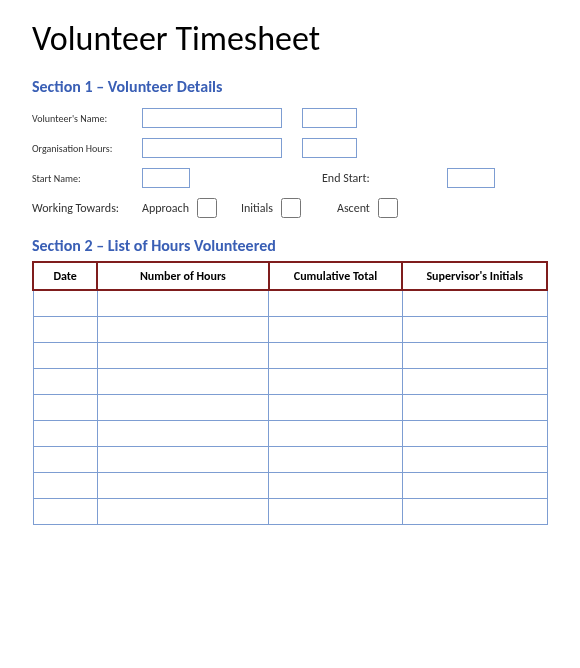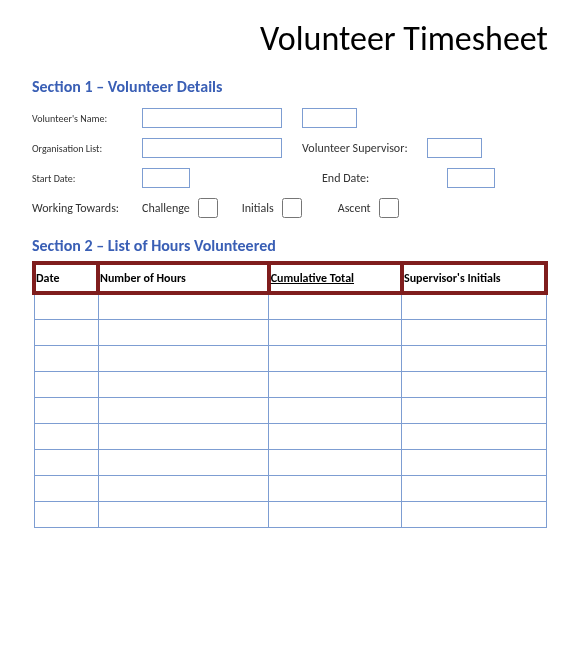--- a/index.html
+++ b/index.html
@@ -7,21 +7,21 @@
       font-family: Calibri, Arial, sans-serif;
       background: #fff;
       width: 580px;
       height: 668px;
       padding: 18px 32px;
       color: #000;
     }
     .title {
       font-size: 34px;
       font-weight: 400;
-      text-align: right;
+      text-align: left;
       margin-bottom: 18px;
       color: #000;
     }
     .section-header {
       color: #3a5fb5;
       font-size: 16px;
       font-weight: 700;
       margin-bottom: 12px;
     }
     .section2-header {
@@ -61,68 +61,67 @@
     }
     .wt-label { width: 110px; }
     .wt-item { display: flex; align-items: center; margin-right: 24px; }
     .wt-item-label { margin-right: 8px; }
     table {
       width: 100%;
       border-collapse: collapse;
       font-size: 12px;
     }
     th {
-      border: 4px solid #7f1d1d;
+      border: 2px solid #7f1d1d;
       padding: 6px 0;
       font-weight: bold;
-      text-align: left;
+      text-align: center;
       background: #fff;
     }
     td {
       border: 1px solid #7d9dd2;
       height: 26px;
       padding: 0;
     }
     .col-date { width: 60px; }
     .col-hours { width: 160px; }
-    .col-cum { width: 125px; text-decoration: underline; }
+    .col-cum { width: 125px; }
     .col-init { width: 135px; }
   </style>
 </head>
 <body>
 
 <h1 class="title">Volunteer Timesheet</h1>
 
 <div class="section-header">Section 1 – Volunteer Details</div>
 
 <div class="details-row">
   <span class="label">Volunteer's Name:</span>
   <input class="input-box box-wide" value="" style="">
   <input class="input-box box-med" value="" style="">
 </div>
 
 <div class="details-row">
-  <span class="label">Organisation List:</span>
+  <span class="label">Organisation Hours:</span>
   <input class="input-box box-wide" value="" style="">
-  <span class="label-right">Volunteer Supervisor:</span>
   <input class="input-box box-med" value="" style="">
 </div>
 
 <div class="details-row">
-  <span class="label">Start Date:</span>
+  <span class="label">Start Name:</span>
   <input class="input-box box-date" value="" style="">
   <span style="width:112px"></span>
-  <span class="label-right">End Date:</span>
+  <span class="label-right">End Start:</span>
   <input class="input-box box-date" style="margin-right: 0px;" value="">
 </div>
 
 <div class="wt-row">
   <span class="wt-label">Working Towards:</span>
   <div class="wt-item">
-    <span class="wt-item-label">Challenge</span>
+    <span class="wt-item-label">Approach</span>
     <input type="checkbox" class="box-check" style="">
   </div>
   <div class="wt-item">
     <span class="wt-item-label">Initials</span>
     <input type="checkbox" class="box-check" style="">
   </div>
   <div class="wt-item" style="margin-left:12px">
     <span class="wt-item-label">Ascent</span>
     <input type="checkbox" class="box-check" style="">
   </div>

